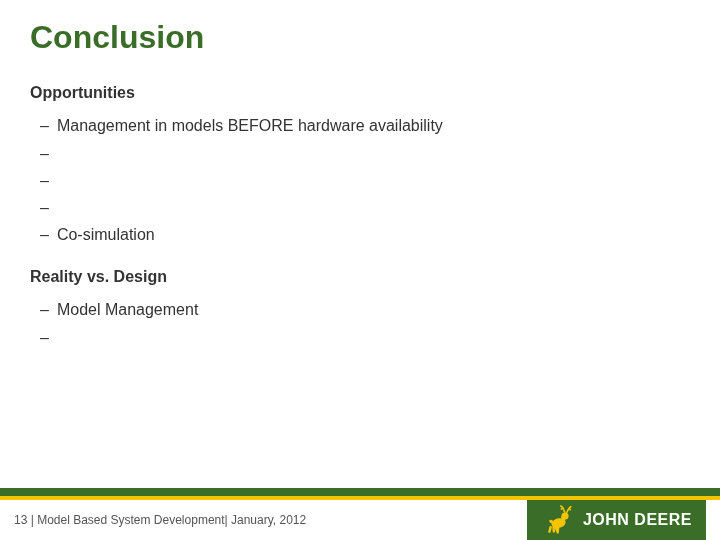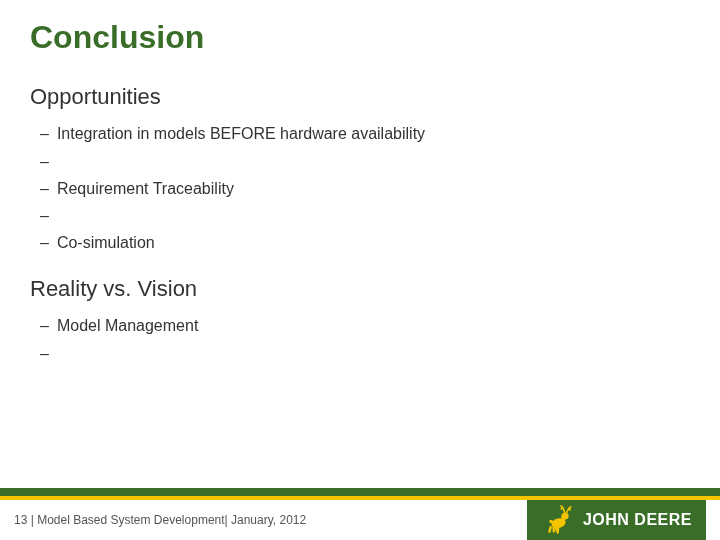--- a/index.html
+++ b/index.html
@@ -29,23 +29,23 @@
 
     .title {
       font-size: 32px;
       font-weight: bold;
       color: #3a6e28;
       margin-bottom: 28px;
       line-height: 1.2;
     }
 
     .section-heading {
-      font-size: 22px;
+      font-size: 16px;
       color: #333333;
-      font-weight: normal;
+      font-weight: bold;
       margin-bottom: 10px;
       margin-top: 10px;
     }
 
     .bullet-list {
       list-style: none;
       margin-left: 10px;
       margin-bottom: 20px;
     }
 
@@ -141,41 +141,40 @@
 <div class="slide">
   <div class="content-area">
 
     <div class="title">Conclusion</div>
 
     <div>
       <div class="section-heading">Opportunities</div>
       <ul class="bullet-list">
         <li>
           <span class="dash">–</span>
-          <span>Integration in models BEFORE hardware availability</span>
-        </li>
-        <li>
-          <span class="dash">–</span>
-        </li>
-        <li>
-          <span class="dash">–</span>
-          <span>Requirement Traceability</span>
+          <span>Management in models BEFORE hardware availability</span>
+        </li>
+        <li>
+          <span class="dash">–</span>
+        </li>
+        <li>
+          <span class="dash">–</span>
         </li>
         <li>
           <span class="dash">–</span>
         </li>
         <li>
           <span class="dash">–</span>
           <span>Co-simulation</span>
         </li>
       </ul>
     </div>
 
     <div>
-      <div class="section-heading">Reality vs. Vision</div>
+      <div class="section-heading">Reality vs. Design</div>
       <ul class="bullet-list">
         <li>
           <span class="dash">–</span>
           <span>Model Management</span>
         </li>
         <li>
           <span class="dash">–</span>
         </li>
       </ul>
     </div>

